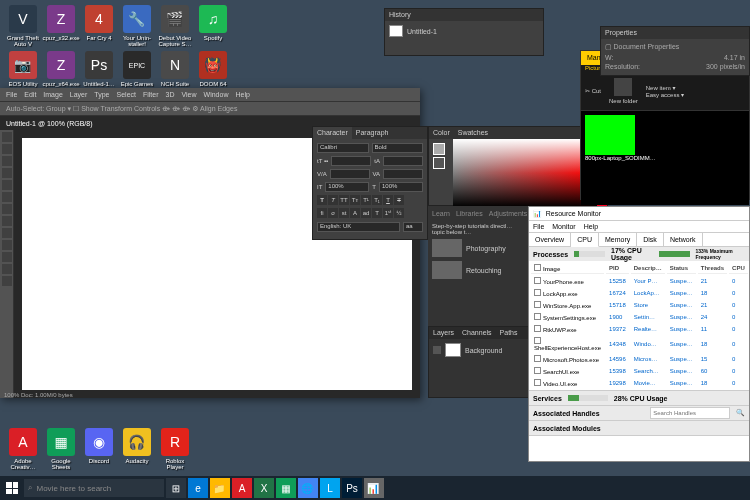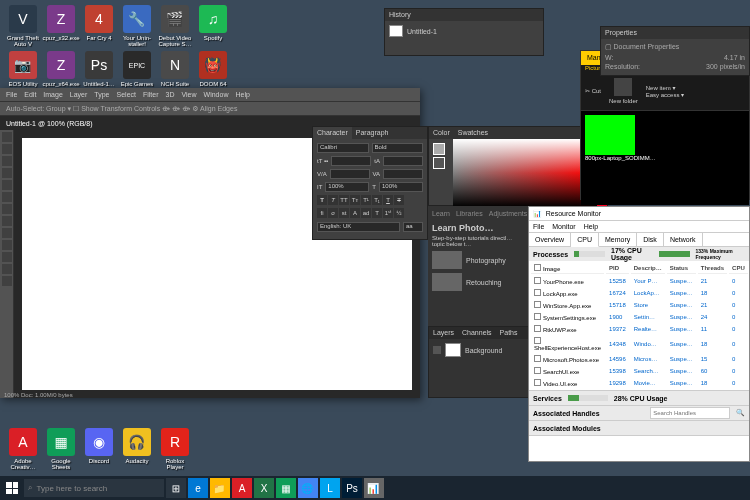--- a/index.html
+++ b/index.html
@@ -290,21 +290,20 @@
     <div class="ps-hue"></div>
   </div>
 </div>
 
 <div class="ps-learn">
   <div class="ps-learn-tabs">
       <span>Learn</span>
       <span>Libraries</span>
       <span>Adjustments</span>
     </div>
-  <h3>Learn Photo…</h3>
   <div style="white-space:pre-line;font-size:6px">Step-by-step tutorials directl…
 topic below t…</div>
   <div class="ps-learn-item">
       <div class="ps-thumb"></div>
       <span>Photography</span>
     </div>
   <div class="ps-learn-item">
       <div class="ps-thumb"></div>
       <span>Retouching</span>
     </div>
@@ -509,21 +508,21 @@
   <div class="tb-start">
       <div class="win-logo">
         <div></div>
         <div></div>
         <div></div>
         <div></div>
       </div>
     </div>
   <div class="tb-search">
       <span>⌕</span>
-      <span>Type here to search</span>
+      <span>Movie here to search</span>
     </div>
   <div class="tb-ico">⊞</div>
   <div class="tb-ico" style="background:#0078d4">e</div>
   <div class="tb-ico" style="background:#ffb900">📁</div>
   <div class="tb-ico" style="background:#da1f26">A</div>
   <div class="tb-ico" style="background:#217346">X</div>
   <div class="tb-ico" style="background:#0f9d58">▦</div>
   <div class="tb-ico" style="background:#4285f4">🌐</div>
   <div class="tb-ico" style="background:#00a4ef">L</div>
   <div class="tb-ico" style="background:#001e36">Ps</div>

